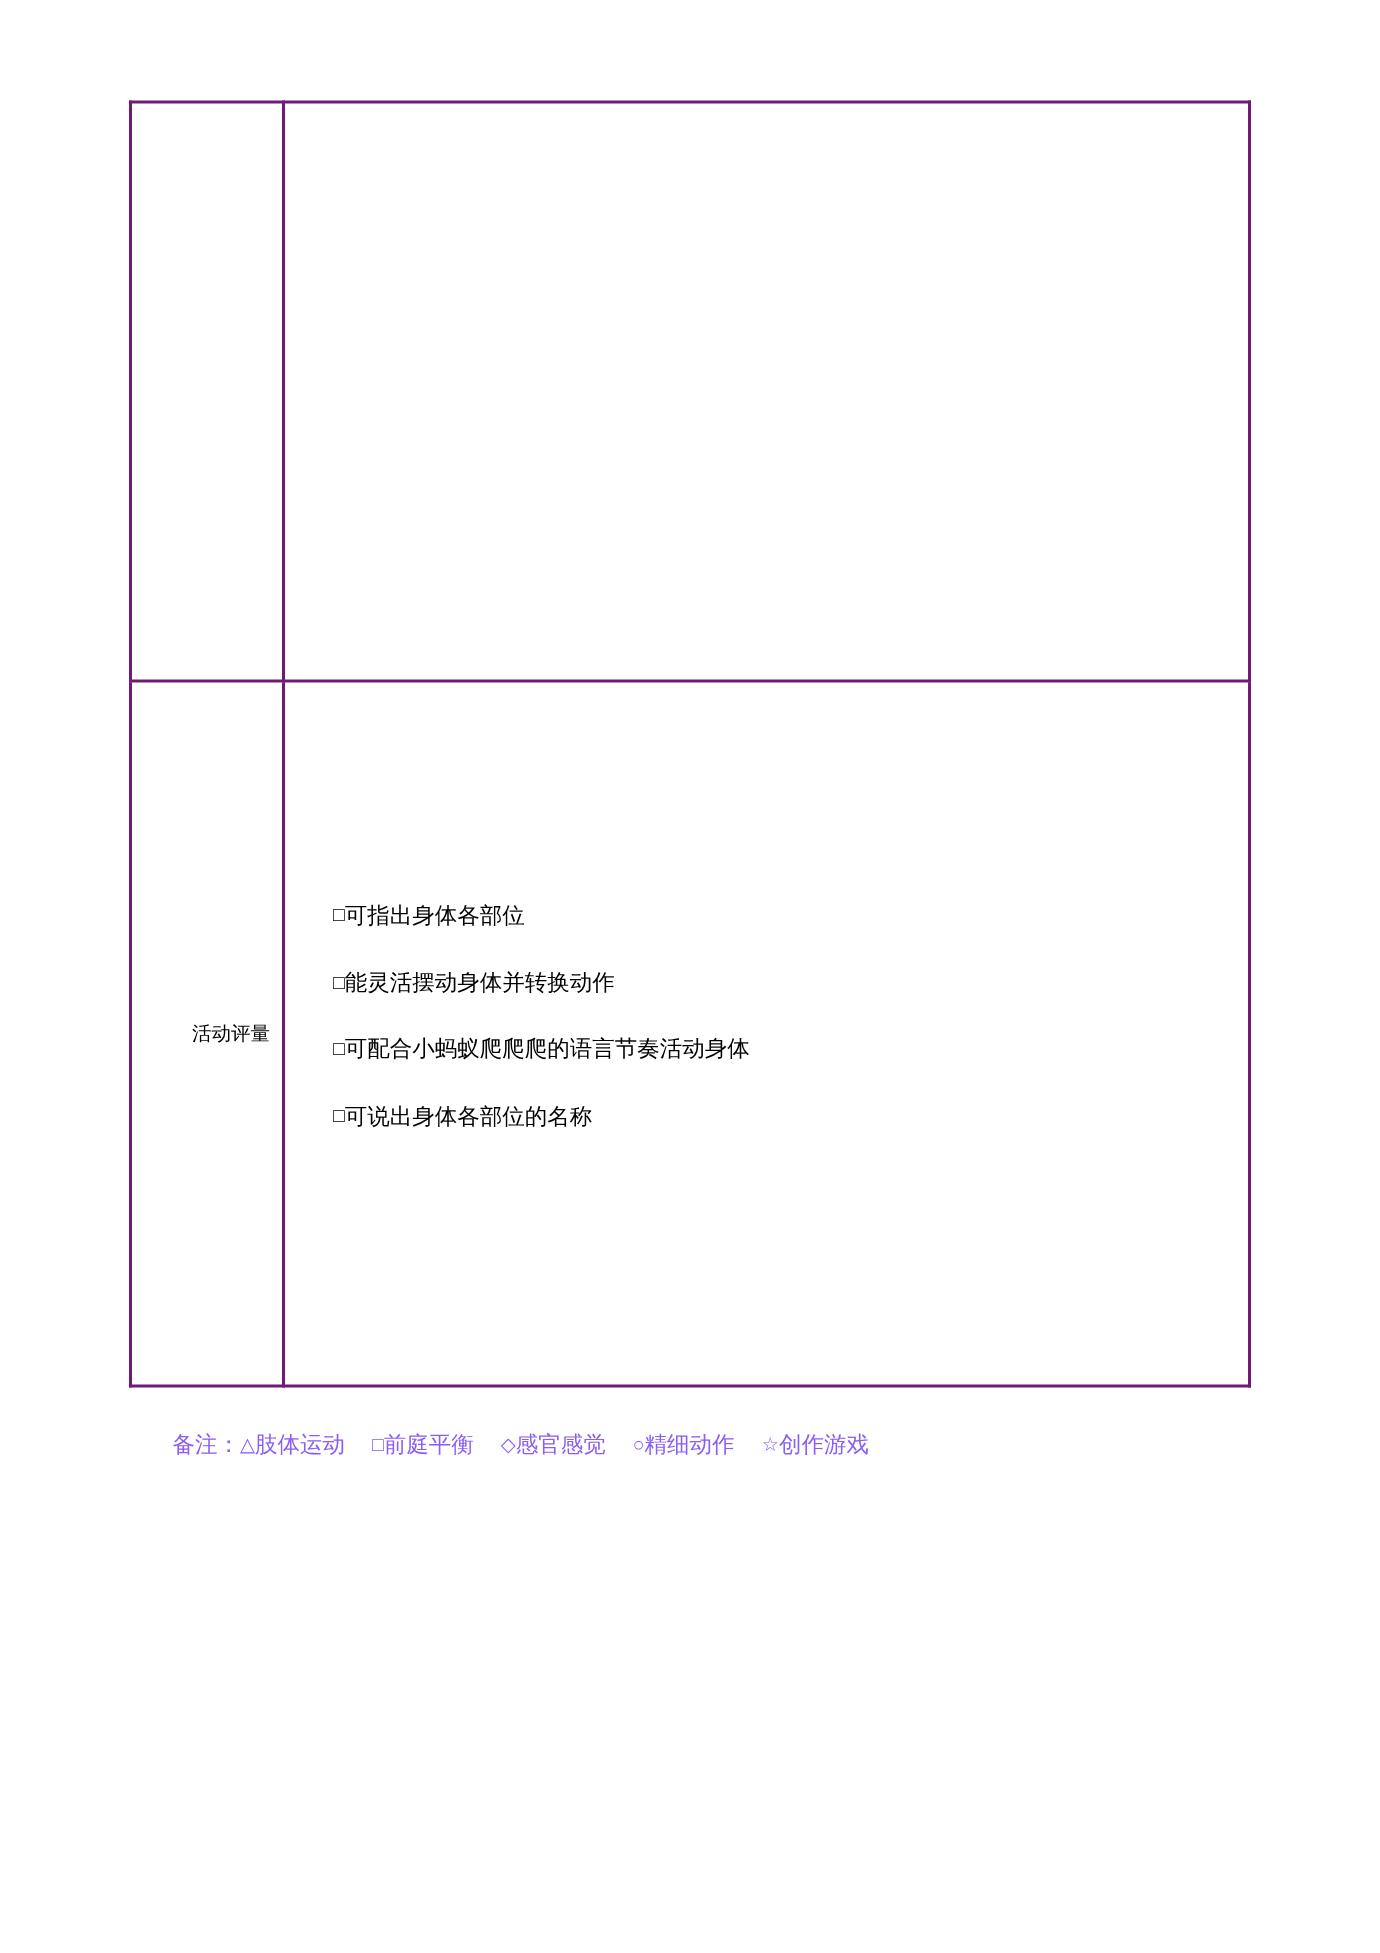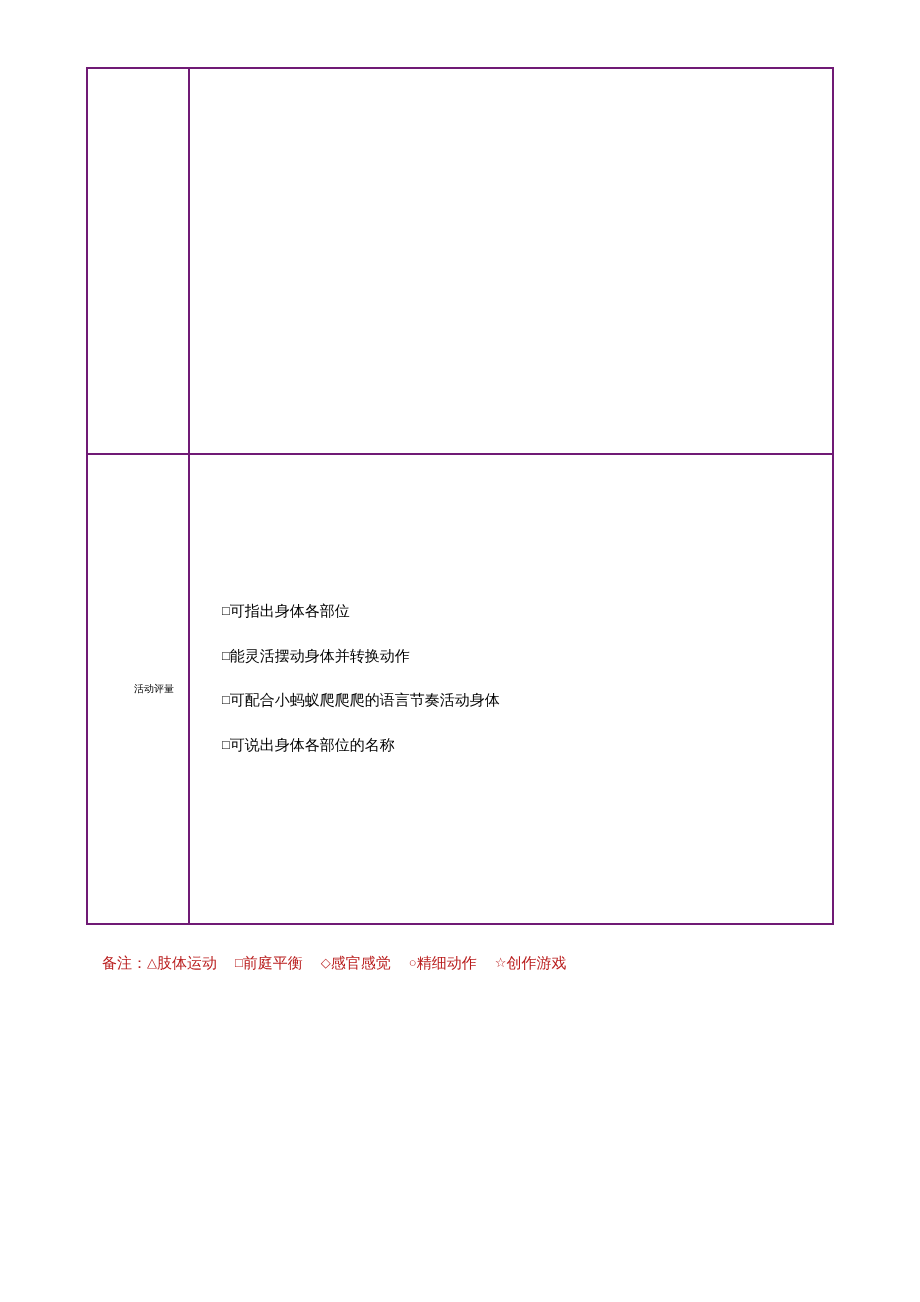--- a/index.html
+++ b/index.html
@@ -30,21 +30,21 @@
       border-collapse: collapse;
     }
     .table td {
       border: 2px solid #701a75;
       vertical-align: middle;
       padding-left: 32px;
     }
     .col-left {
       width: 102px;
       text-align: center;
-      font-size: 10px;
+      font-size: 13px;
       color: #000;
     }
     .col-right {
       padding: 18px 12px 18px 12px;
       font-size: 15px;
       color: #000;
       vertical-align: top;
     }
     .row1 {
       height: 386px;
@@ -56,24 +56,24 @@
       display: block;
       margin-bottom: 22px;
       line-height: 1.5;
     }
     .checkbox-mark {
       font-size: 13px;
       vertical-align: 1px;
     }
     .footnote {
       position: absolute;
-      left: 102px;
+      left: 115px;
       top: 954px;
       font-size: 15px;
-      color: #b91c1c;
+      color: #8b5cf6;
       white-space: nowrap;
     }
     .footnote .mark {
       font-size: 13px;
       vertical-align: 1px;
     }
     .footnote .seg {
       display: inline-block;
     }
     .gap {

